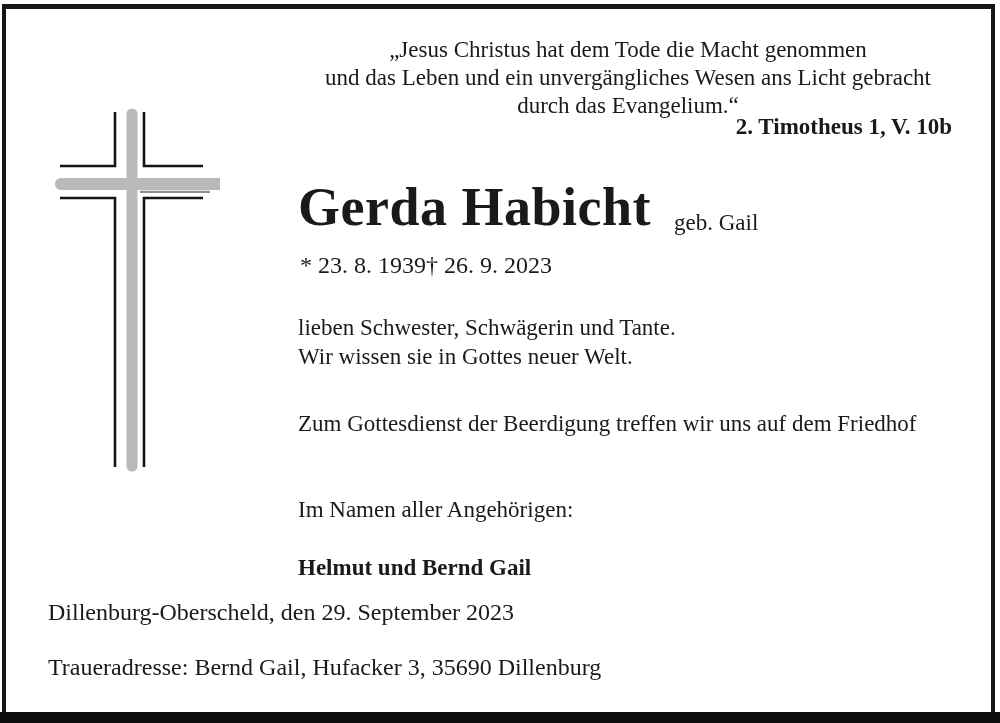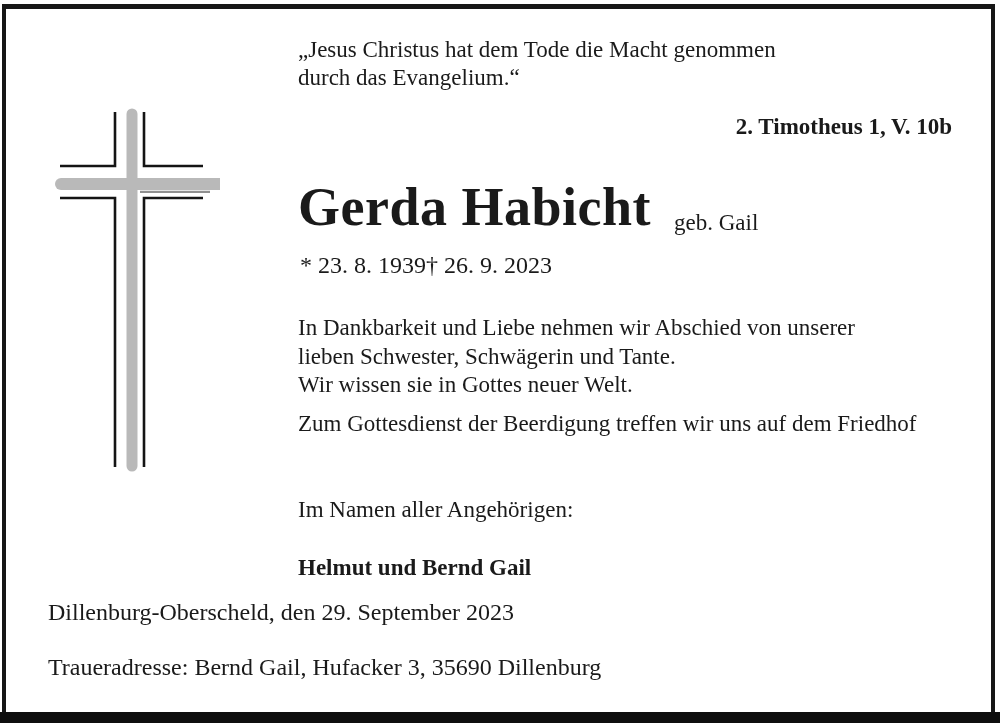--- a/index.html
+++ b/index.html
@@ -14,21 +14,21 @@
     border-left:4px solid #161616;
     border-top:5px solid #161616;
     border-right:4px solid #161616;
   }
   .bottom-bar {
     position:absolute; left:0; right:0; bottom:0; height:11px; background:#0e0e0e;
   }
   .abs { position:absolute; }
   .quote {
     left:298px; top:36px; width:660px;
-    font-size:23px; line-height:28px; white-space:nowrap;
+    font-size:23px; line-height:28px; white-space:nowrap;text-align:center;
   }
   .quote-attribution {
     left:298px; top:114px; width:654px;
     font-size:23px; text-align:right;font-weight:bold;
   }
   .name-row {
     left:298px; top:174px; display:flex; align-items:baseline; white-space:nowrap;
   }
   .deceased-name { font-size:54px; font-weight:bold; line-height:66px; letter-spacing:0.5px; }
   .maiden-name   { font-size:23px; margin-left:23px; position:relative; top:5px; }
@@ -61,35 +61,35 @@
     <path d="M20 98 H75 V367" fill="none" stroke-width="2.6" stroke="#141414"></path>
     <path d="M163 98 H104 V367" fill="none" stroke-width="2.6" stroke="#141414"></path>
     <line x1="100" y1="91.8" x2="170" y2="91.8" stroke-width="2.2" stroke="#8f8f8f"></line>
     <line x1="92" y1="14" x2="92" y2="366" stroke-width="11" stroke-linecap="round" stroke="#b9b9b9"></line>
     <line x1="21" y1="84" x2="206" y2="84" stroke-width="12" stroke-linecap="round" stroke="#b9b9b9"></line>
   </svg>
 </div>
 
 <div class="abs quote">
   <div>„Jesus Christus hat dem Tode die Macht genommen</div>
+  <div>und das Leben und ein unvergängliches Wesen ans Licht gebracht</div>
   <div>durch das Evangelium.“</div>
 </div>
 <div class="abs quote-attribution">2. Timotheus 1, V. 10b</div>
 
 <div class="abs name-row">
   <span class="deceased-name">Gerda Habicht</span>
   <span class="maiden-name">geb. Gail</span>
 </div>
 
 <div class="abs dates-row">
   <span><span class="birth-symbol">*</span> <span>23. 8. 1939</span></span><span class="death-group"><span>†</span> <span>26. 9. 2023</span></span>
 </div>
 
 <div class="abs para para1">
-  <div>In Dankbarkeit und Liebe nehmen wir Abschied von unserer</div>
   <div>lieben Schwester, Schwägerin und Tante.</div>
   <div>Wir wissen sie in Gottes neuer Welt.</div>
 </div>
 
 <div class="abs para para2">
   <div>Zum Gottesdienst der Beerdigung treffen wir uns auf dem Friedhof</div>
 </div>
 
 <div class="abs closing-label">Im Namen aller Angehörigen:</div>
 <div class="abs mourners">Helmut und Bernd Gail</div>

